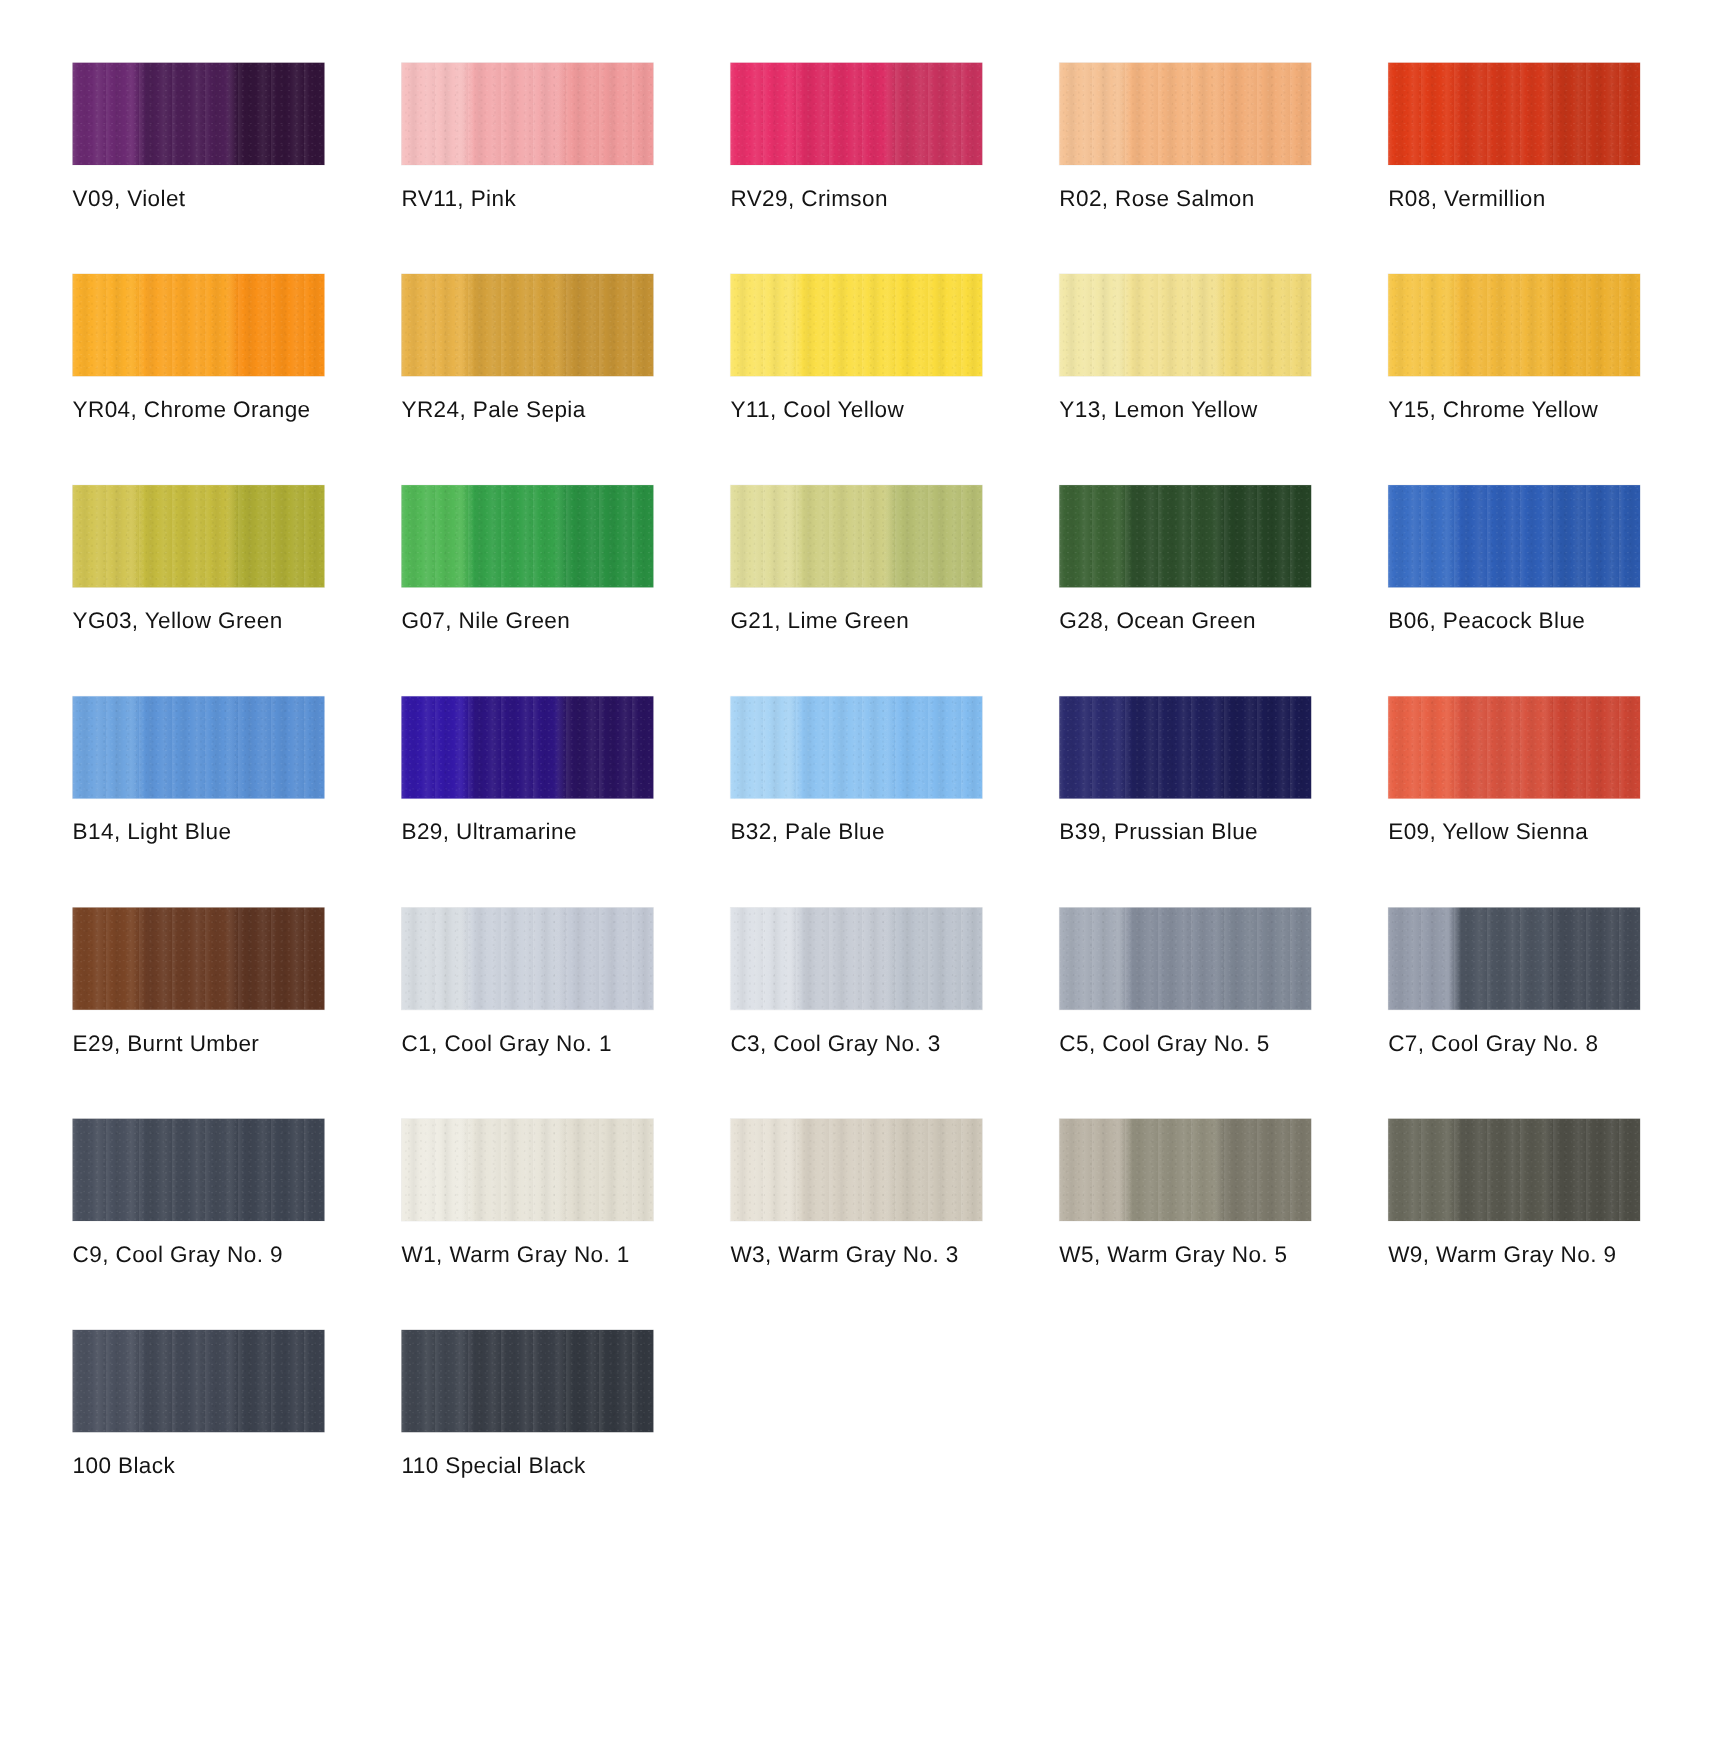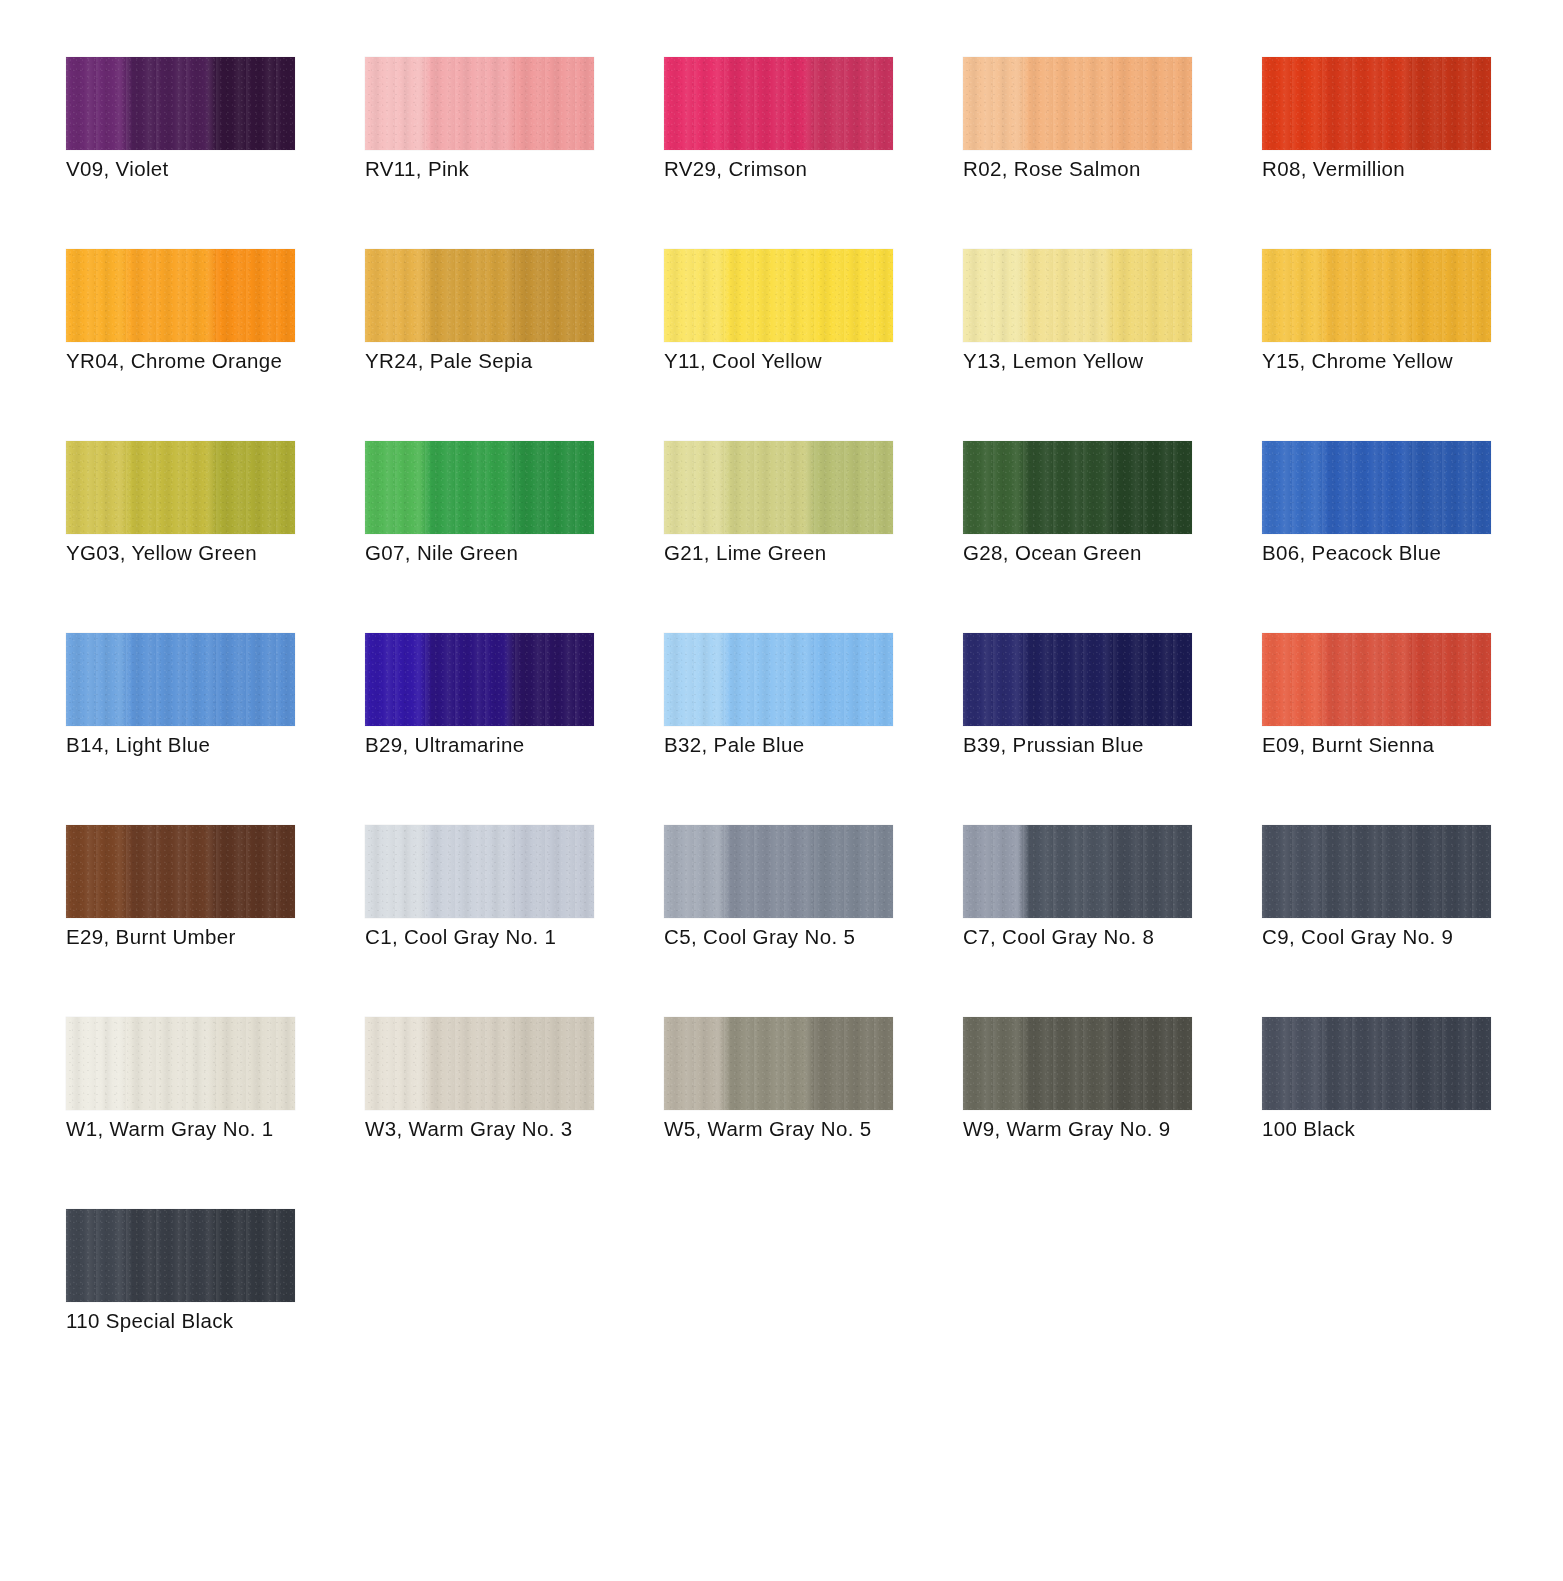--- a/index.html
+++ b/index.html
@@ -75,21 +75,21 @@
       radial-gradient(circle at 12% 22%, rgba(255,255,255,0.55) 0.5px, transparent 1px),
       radial-gradient(circle at 44% 68%, rgba(0,0,0,0.35) 0.5px, transparent 1px),
       radial-gradient(circle at 76% 35%, rgba(255,255,255,0.45) 0.5px, transparent 1px),
       radial-gradient(circle at 61% 88%, rgba(0,0,0,0.3) 0.5px, transparent 1px);
     background-size: 7px 6px, 9px 8px, 6px 9px, 11px 7px;
   }
 
   .swatch-label {
     position: absolute;
     left: 0;
-    top: 100px;
+    top: 112px;
     font-size: 20.5px;
     line-height: 24px;
     letter-spacing: 0.35px;
     color: #141414;
     white-space: nowrap;
     font-family: "Liberation Sans", sans-serif;
   }
 </style>
 </head>
 <body>
@@ -227,35 +227,42 @@
           <div class="streaks"></div>
           <div class="grain"></div>
         </div>
         <div class="swatch-label">B39, Prussian Blue</div>
       </div>
       <div class="swatch-cell">
         <div class="swatch-chip" style="background: linear-gradient(90deg, rgb(232, 98, 70) 0%, rgb(232, 98, 70) 24%, rgb(216, 84, 64) 29%, rgb(216, 84, 64) 61%, rgb(205, 70, 52) 66%, rgb(205, 70, 52) 100%);">
           <div class="streaks"></div>
           <div class="grain"></div>
         </div>
-        <div class="swatch-label">E09, Burnt Sienna</div>
+        <div class="swatch-label">E09, Yellow Sienna</div>
       </div>
       <div class="swatch-cell">
         <div class="swatch-chip" style="background: linear-gradient(90deg, rgb(122, 69, 38) 0%, rgb(122, 69, 38) 24%, rgb(107, 61, 38) 29%, rgb(107, 61, 38) 61%, rgb(93, 53, 35) 66%, rgb(93, 53, 35) 100%);">
           <div class="streaks"></div>
           <div class="grain"></div>
         </div>
         <div class="swatch-label">E29, Burnt Umber</div>
       </div>
       <div class="swatch-cell">
         <div class="swatch-chip" style="background: linear-gradient(90deg, rgb(216, 221, 226) 0%, rgb(216, 221, 226) 24%, rgb(204, 210, 220) 29%, rgb(204, 210, 220) 61%, rgb(196, 202, 214) 66%, rgb(196, 202, 214) 100%);">
           <div class="streaks"></div>
           <div class="grain"></div>
         </div>
         <div class="swatch-label">C1, Cool Gray No. 1</div>
+      </div>
+      <div class="swatch-cell">
+        <div class="swatch-chip" style="background: linear-gradient(90deg, rgb(221, 225, 231) 0%, rgb(221, 225, 231) 24%, rgb(199, 204, 213) 29%, rgb(199, 204, 213) 61%, rgb(188, 195, 205) 66%, rgb(188, 195, 205) 100%);">
+          <div class="streaks"></div>
+          <div class="grain"></div>
+        </div>
+        <div class="swatch-label">C3, Cool Gray No. 3</div>
       </div>
       <div class="swatch-cell">
         <div class="swatch-chip" style="background: linear-gradient(90deg, rgb(165, 172, 184) 0%, rgb(165, 172, 184) 24%, rgb(133, 141, 156) 29%, rgb(133, 141, 156) 61%, rgb(125, 134, 148) 66%, rgb(125, 134, 148) 100%);">
           <div class="streaks"></div>
           <div class="grain"></div>
         </div>
         <div class="swatch-label">C5, Cool Gray No. 5</div>
       </div>
       <div class="swatch-cell">
         <div class="swatch-chip" style="background: linear-gradient(90deg, rgb(149, 156, 171) 0%, rgb(149, 156, 171) 24%, rgb(77, 85, 97) 29%, rgb(77, 85, 97) 61%, rgb(69, 76, 88) 66%, rgb(69, 76, 88) 100%);">

